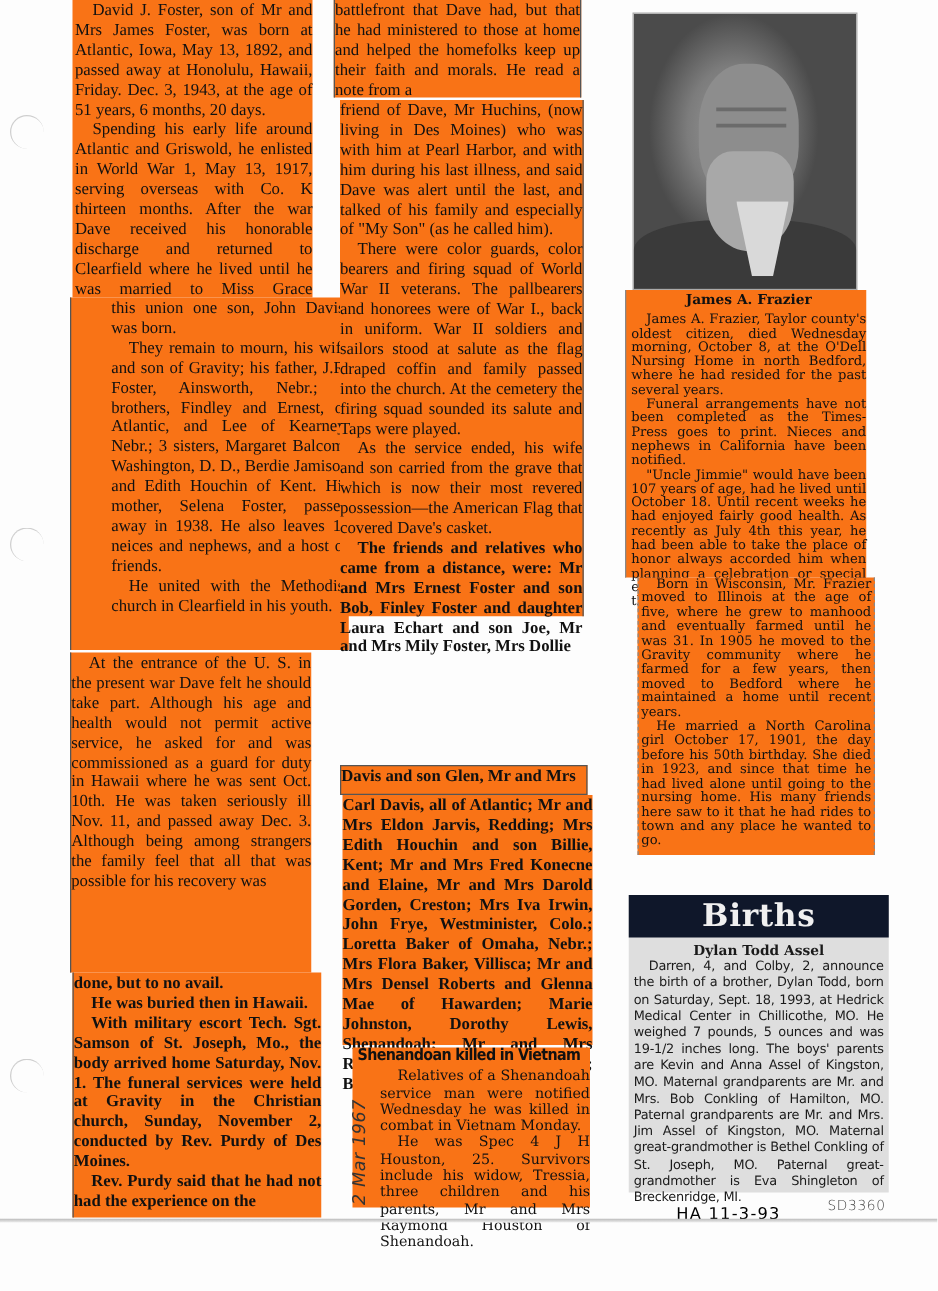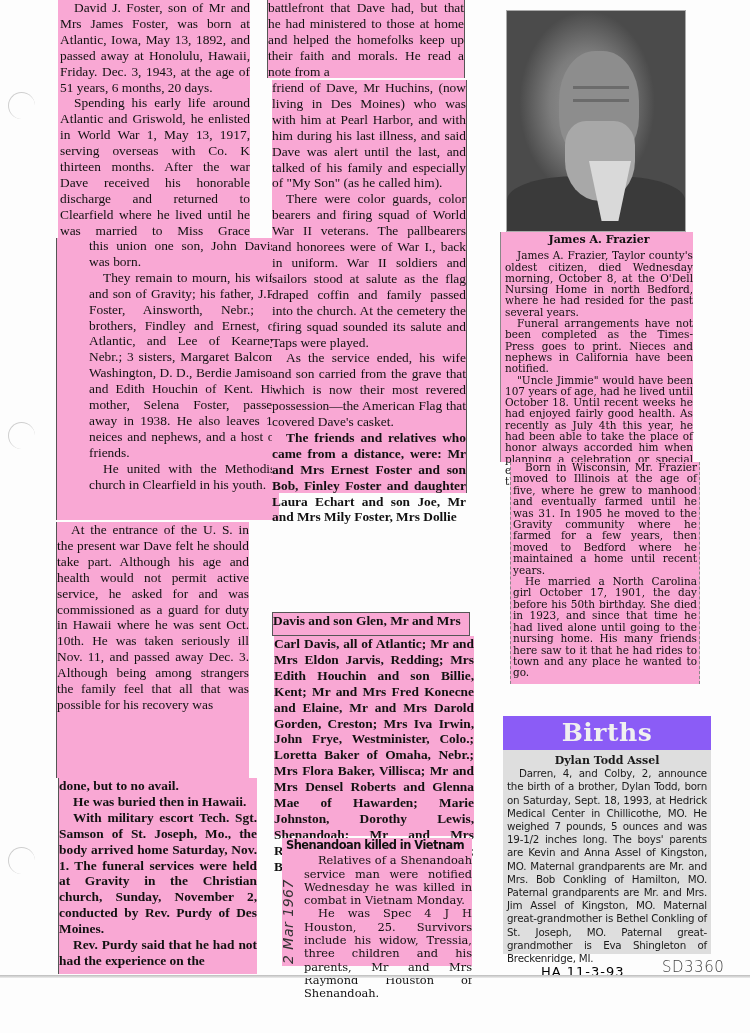--- a/index.html
+++ b/index.html
@@ -1,21 +1,21 @@
 <!DOCTYPE html>
 <html><head>
 <meta charset="utf-8">
 <style>
   html, body { margin:0; padding:0; }
   body { width:750px; height:1033px; background:#ffffff; position:relative; overflow:hidden;
          font-family:"DejaVu Serif", serif; color:#1a1a1a; }
   .page { position:absolute; left:0; top:0; width:750px; height:1033px; background:#fdfdfd; }
   .hole { position:absolute; left:8px; width:26px; height:26px; border-radius:50%;
           border-left:1.5px solid #cfcfcf; border-top:1.5px solid #cfcfcf; }
-  .clip { position:absolute; background:#f9a8d4; font-family:"Liberation Serif", serif;
+  .clip { position:absolute; background:#f97316; font-family:"Liberation Serif", serif;
           font-size:13.4px; line-height:15.9px; text-align:justify; color:#111; }
   .clip p { margin:0; text-indent:14px; }
   .clip p.noindent { text-indent:0; }
   .bold { font-weight:bold;margin-top:12px; }
   .border-l { border-left:1px solid #555; }
   .border-r { border-right:1px solid #555; }
   .border-box { border:1px solid #555; }
 
   
   #c1a { left:58px; top:0px; width:190px; height:238px; padding-left:2px; }
@@ -59,30 +59,30 @@
            font-size:10.5px; line-height:11.3px; padding-left:4px; border-left:1px solid #888; }
   #frazA h4 { margin:2px 0 5px 0; text-align:center; font-size:11px; font-weight:bold; }
   #frazB { left:510px; top:462px; width:184px; height:222px; font-family:"DejaVu Serif", serif;
            font-size:10.5px; line-height:11.4px; border-left:1px dashed #888; border-right:1px dashed #888;
            padding:0 2px; }
   #frazB p, #frazA p { text-indent:12px; }
 
   
   #births { left:503px; top:716px; width:208px; height:238px; background:#dedede;
             font-family:"DejaVu Sans", sans-serif; font-size:10.3px; line-height:13.2px; color:#1a1a1a; }
-  #births .banner { height:34px; background:#8b5cf6; color:#f0f0f0; text-align:center;
+  #births .banner { height:34px; background:#0f172a; color:#f0f0f0; text-align:center;
                     font-family:"DejaVu Serif", serif; font-weight:bold; font-size:25px; line-height:34px;
                     letter-spacing:0.5px; }
   #births h4 { margin:4px 0 0; text-align:center; font-family:"DejaVu Serif", serif; font-weight:bold; font-size:11px; }
   #births .text { padding:0 4px; letter-spacing:-0.2px; }
   #births p { text-indent:12px; }
   #births .hand { font-family:"DejaVu Sans", sans-serif; font-size:13px; color:#000000; margin-left:34px;
                   letter-spacing:1px; font-style:normal; }
 
-  #catalog { position:absolute; left:662px; top:958px; font-family:"DejaVu Sans", sans-serif; font-size:15px;
+  #catalog { position:absolute; left:662px; top:958px; font-family:"DejaVu Sans", sans-serif; font-size:11px;
              color:#444; letter-spacing:0.5px; font-weight:300; }
   .shadow-line { position:absolute; left:0; top:975px; width:750px; height:3px; background:linear-gradient(#bbb,#eee); }
 </style>
 </head>
 <body>
 
 <div class="page">
   <div class="hole" style="top:92px"></div>
   <div class="hole" style="top:422px"></div>
   <div class="hole" style="top:847px"></div>

